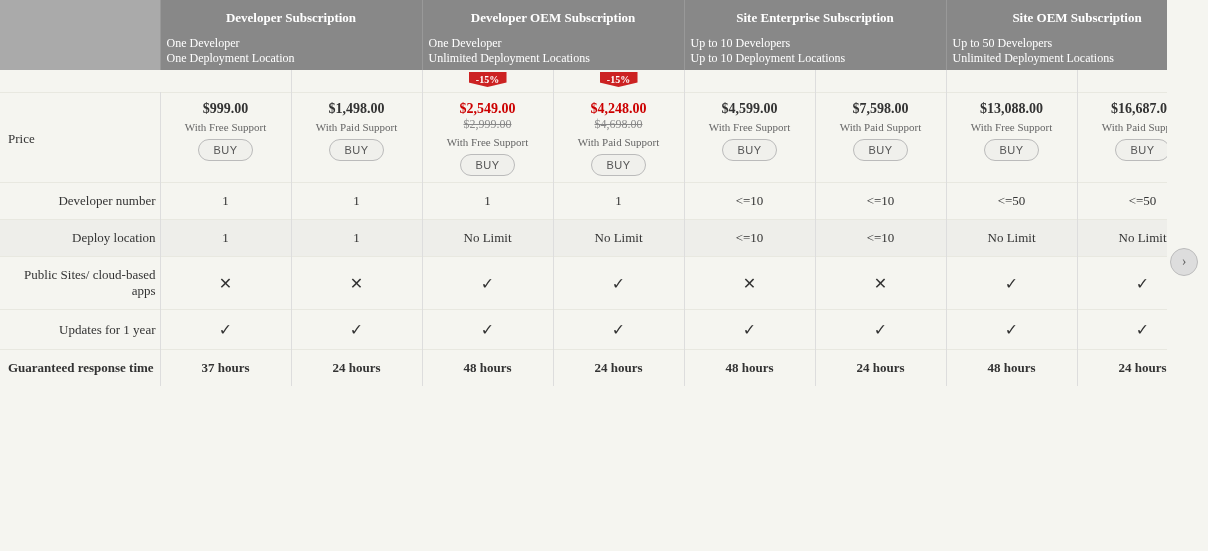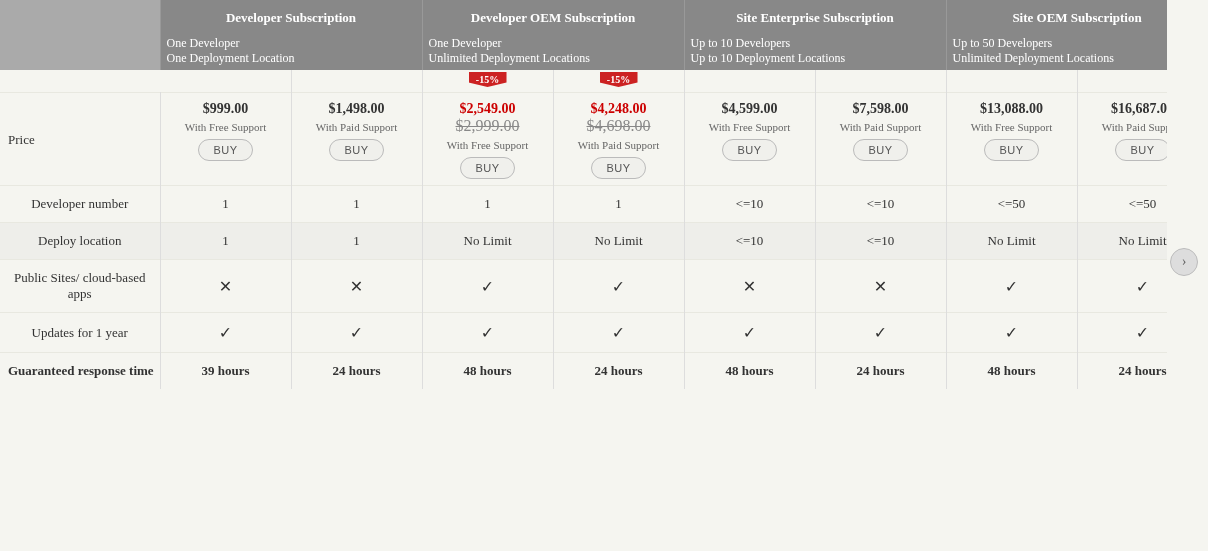--- a/index.html
+++ b/index.html
@@ -58,21 +58,21 @@
     .price-main {
       font-size: 14px;
       font-weight: bold;
       color: #333;
       display: block;
     }
     .price-main.red {
       color: #cc0000;
     }
     .price-old {
-      font-size: 16px;
+      font-size: 12px;
       color: #888;
       text-decoration: line-through;
       display: block;
     }
     .price-label {
       font-size: 11px;
       color: #666;
       display: block;
       margin-top: 4px;
     }
@@ -94,21 +94,21 @@
     .data-row td {
       background: #f5f5f0;
       text-align: center;
       vertical-align: middle;
       padding: 10px 4px;
       border-right: 1px solid #ddd;
       border-top: 1px solid #e8e8e0;
       font-size: 13px;
     }
     .data-row td:first-child {
-      text-align: center;
+      text-align: right;
       font-size: 13px;
       color: #333;
     }
     .data-row.alt td {
       background: #eeeeea;
     }
 
     
     .last-row td {
       background: #f5f5f0;
@@ -249,21 +249,21 @@
           <td><span class="check">✓</span></td>
           <td><span class="check">✓</span></td>
           <td><span class="check">✓</span></td>
           <td><span class="check">✓</span></td>
           <td><span class="check">✓</span></td>
           <td><span class="check">✓</span></td>
           <td><span class="check">✓</span></td>
         </tr>
         <tr class="last-row">
           <td style="text-align: left; padding-left: 8px; font-weight: bold; font-size: 13px; vertical-align: middle; border-top: 1px solid rgb(232, 232, 224); background: rgb(245, 245, 240);">Guaranteed response time</td>
-          <td>39 hours</td>
+          <td>37 hours</td>
           <td>24 hours</td>
           <td>48 hours</td>
           <td>24 hours</td>
           <td>48 hours</td>
           <td>24 hours</td>
           <td>48 hours</td>
           <td>24 hours</td>
         </tr>
       </tbody>
   </table>

